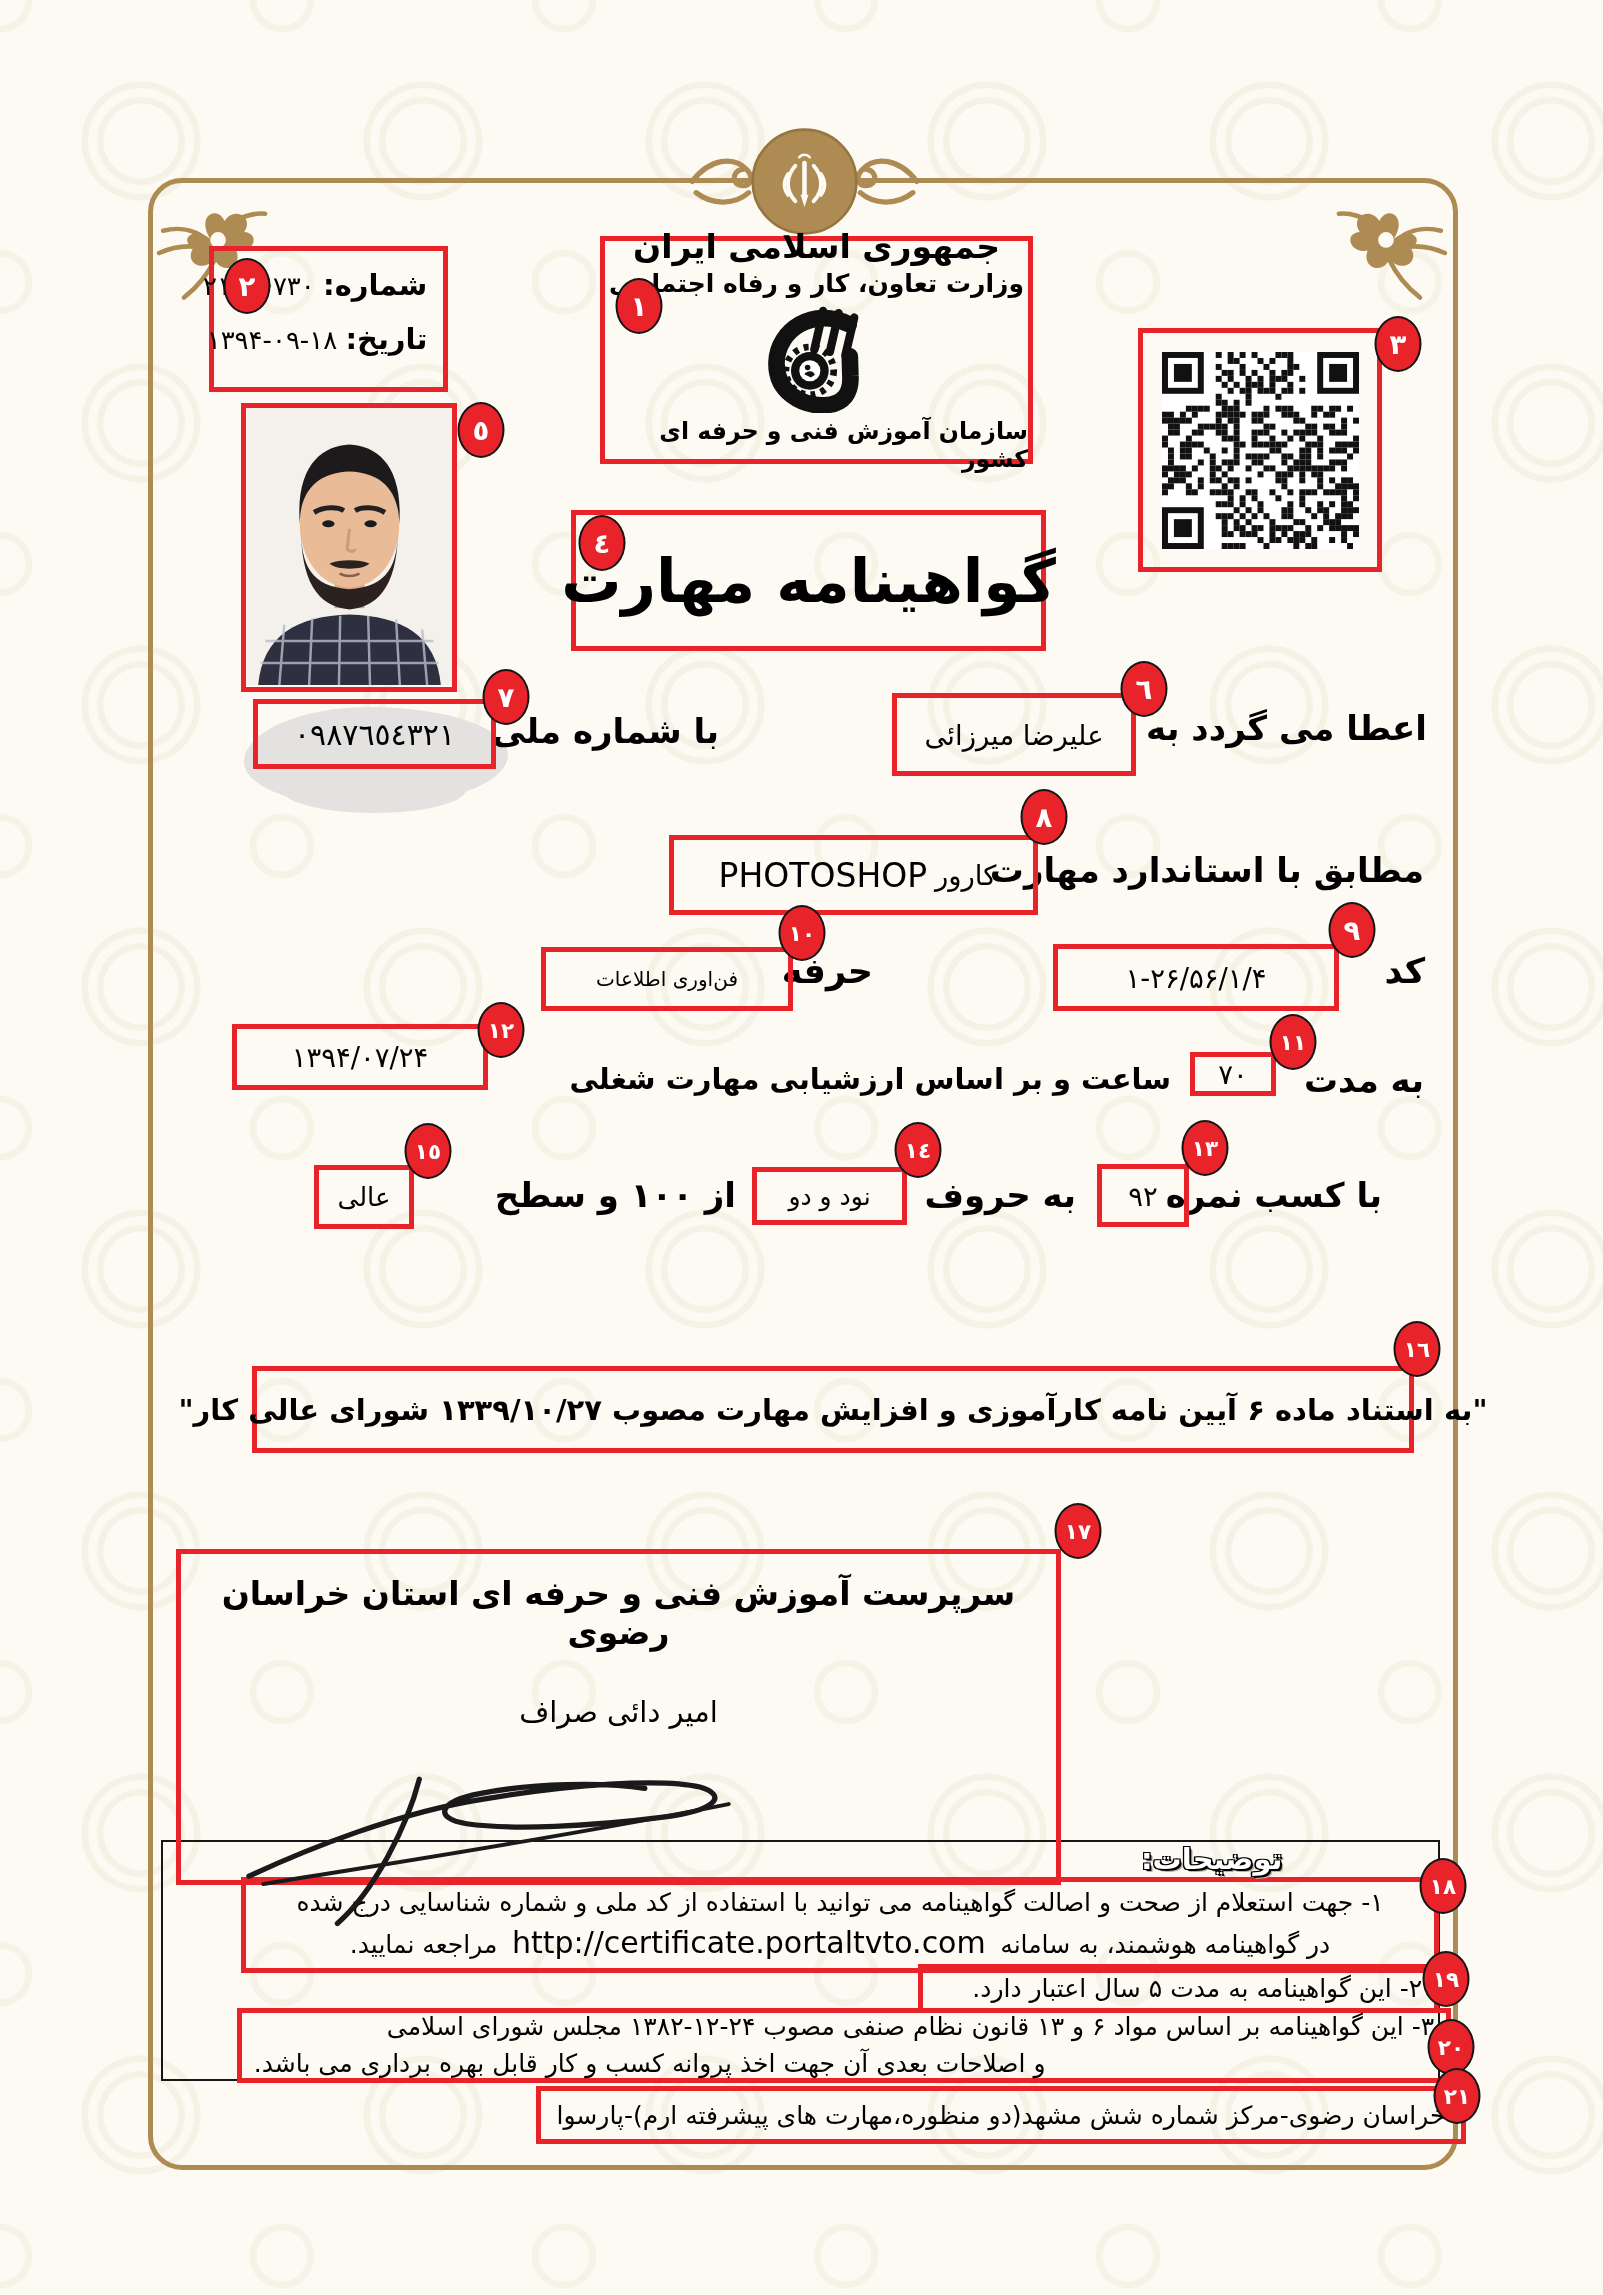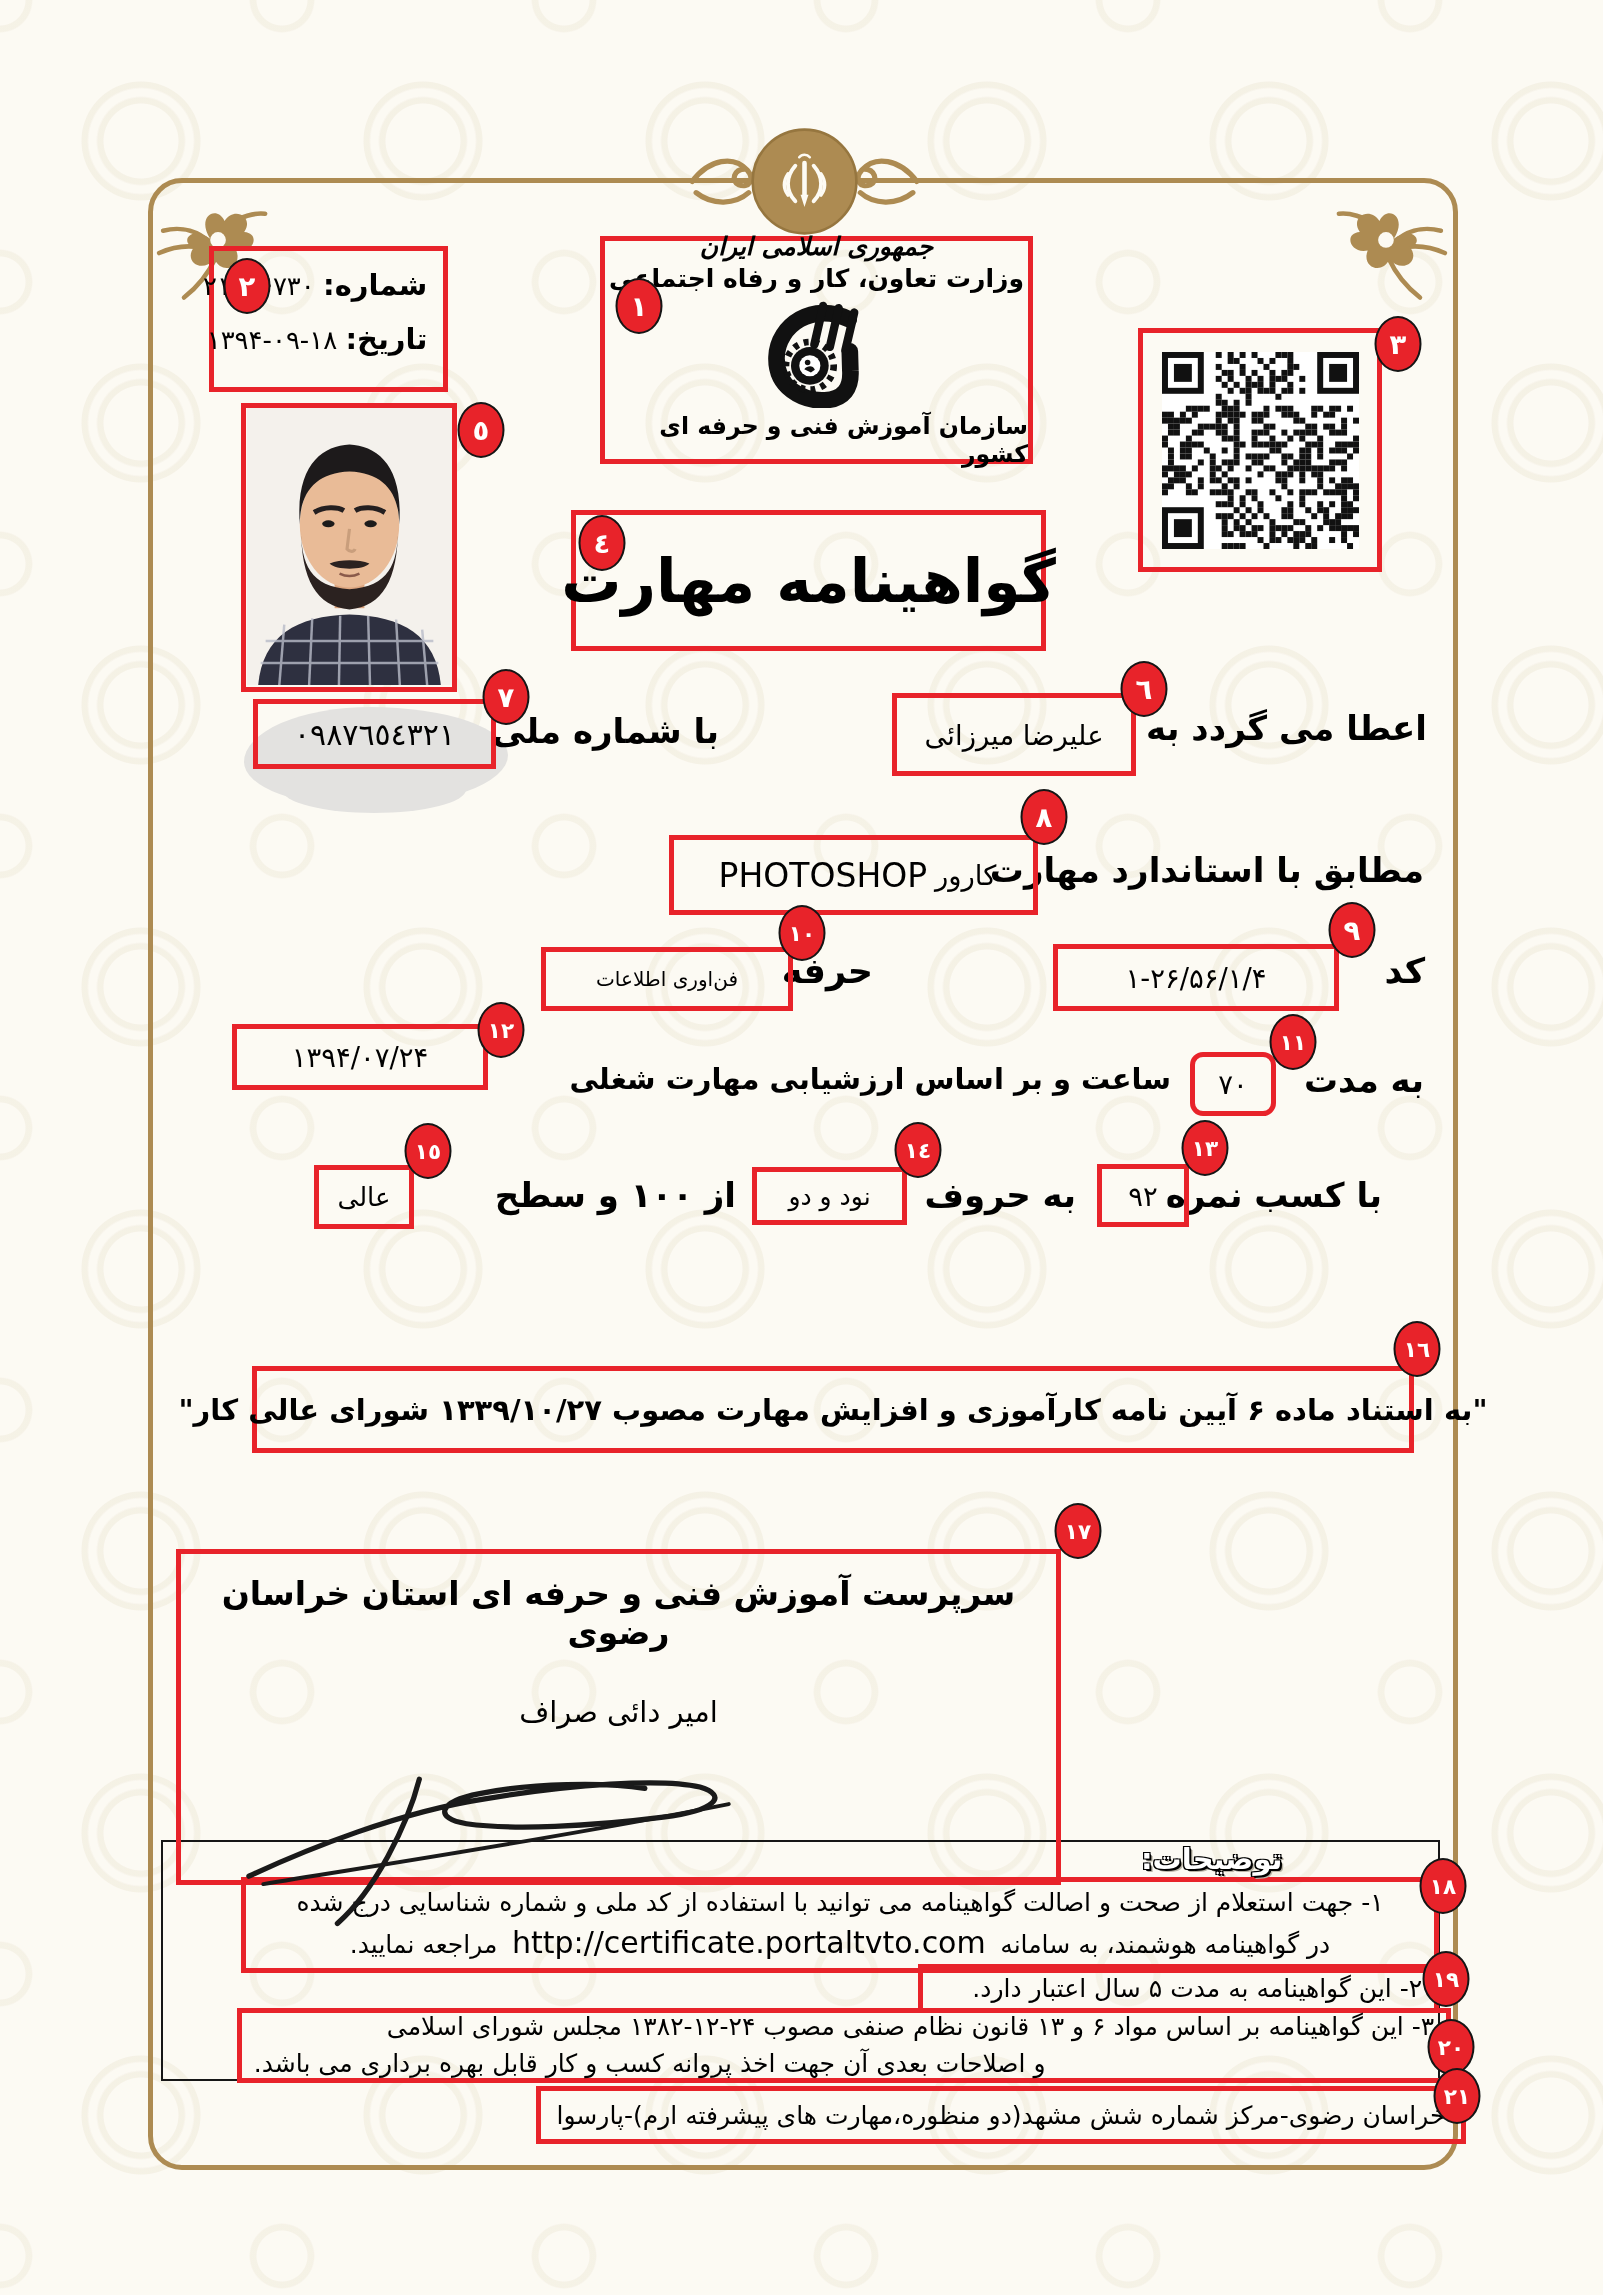--- a/index.html
+++ b/index.html
@@ -106,21 +106,21 @@
         <path d="M100,112 C88,138 70,158 52,172"></path>
         <path d="M120,62 C138,48 160,42 176,44"></path>
       </g>
       <path d="M92,82 C70,48 102,30 114,55 C128,32 160,48 144,72 C170,74 158,106 132,100 C142,126 110,138 99,114 C78,136 50,116 68,94 C46,92 58,60 92,82 Z" fill="#ad8b52"></path>
       <circle cx="104" cy="84" r="12" fill="#fcfaf3"></circle>
     </svg>
   </div>
 
   <div class="redbox" style="left:600px; top:236px; width:433px; height:228px;">
     <div class="center-flex" style="width:100%; height:100%;">
-      <div style="font-size:25px; font-weight:bold;font-style:italic;">جمهوری اسلامی ایران</div>
+      <div style="font-size:33px; font-weight:bold;">جمهوری اسلامی ایران</div>
       <div style="font-size:25px; font-weight:bold; margin-top:2.6px;">وزارت تعاون، کار و رفاه اجتماعی</div>
       <div style="width:111px; height:111px; margin:3.9px 0;">
         <svg width="111" height="111" viewBox="0 0 200 200">
           <g fill="none" stroke="#111" stroke-linecap="round">
             <path d="M158,40 C95,8 30,50 28,108 C26,163 75,188 115,186 C150,184 163,163 161,132 L160,98" stroke-width="30"></path>
             <path d="M112,16 L96,86" stroke-width="15"></path>
             <path d="M140,20 L124,90" stroke-width="15"></path>
             <path d="M168,28 L152,96" stroke-width="15"></path>
           </g>
           <circle cx="88" cy="124" r="43" fill="none" stroke="#111" stroke-width="12" stroke-dasharray="9 10"></circle>
@@ -612,21 +612,21 @@
     <div class="val" style="font-size:27.5px;">
         <span class="ltr">۱-۲۶/۵۶/۱/۴</span>
       </div>
   </div>
   <div class="lbl" style="right:731px; top:950px; font-size:35px;">حرفه</div>
   <div class="redbox" style="left:541px; top:947px; width:252px; height:64px;">
     <div class="val" style="font-size:20px;">فن‌اوری اطلاعات</div>
   </div>
 
   <div class="lbl" style="right:180px; top:1059px;">به مدت</div>
-  <div class="redbox" style="left:1190px; top:1052px; width:86px; height:64px;border-radius:13px;">
+  <div class="redbox" style="left:1190px; top:1052px; width:86px; height:44px;">
     <div class="val" style="font-size:27.5px;">
         <span class="ltr">۷۰</span>
       </div>
   </div>
   <div class="lbl" style="right:433px; top:1061px; font-size:29px;">ساعت و بر اساس ارزشیابی مهارت شغلی</div>
   <div class="redbox" style="left:232px; top:1024px; width:256px; height:66px;">
     <div class="val" style="font-size:27.5px;">
         <span class="ltr">۱۳۹۴/۰۷/۲۴</span>
       </div>
   </div>

